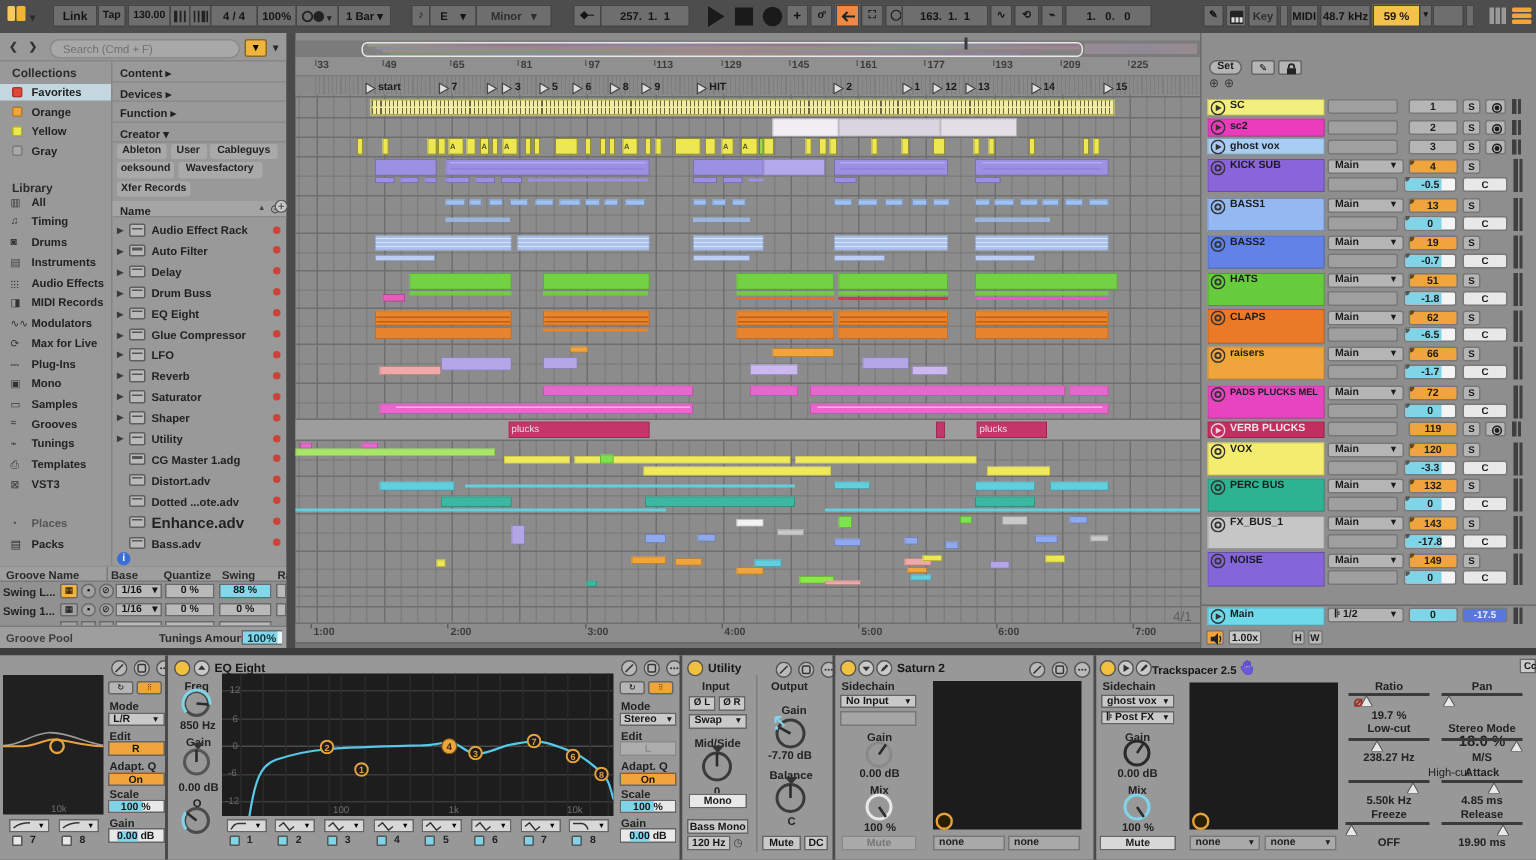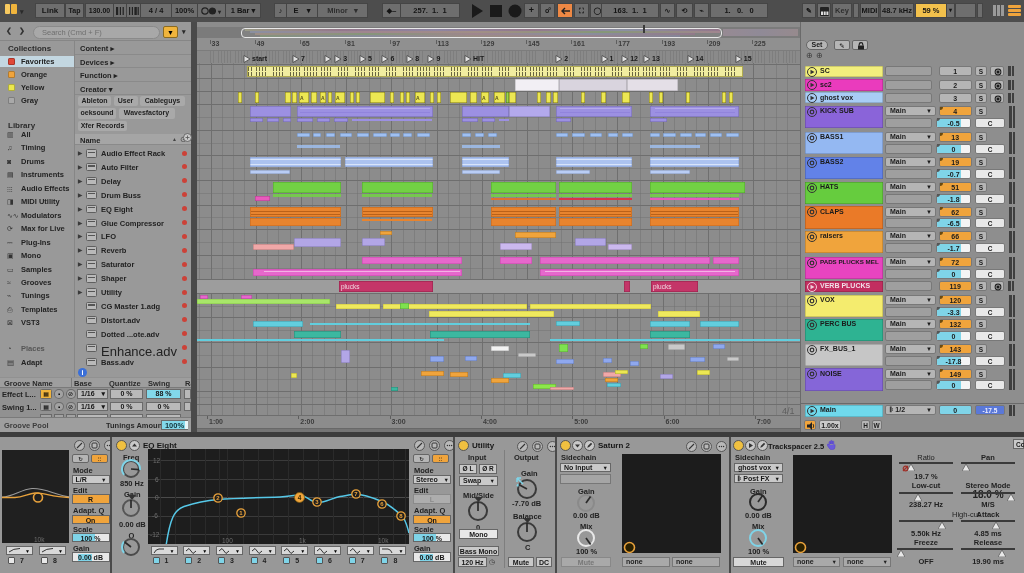--- a/index.html
+++ b/index.html
@@ -106,21 +106,21 @@
 <div class="txt" style="left:21px;top:130.0px;font-size:7.5px;color:#222;font-weight:bold;">All</div>
 <div class="txt" style="left:7px;top:144.45px;font-size:7px;color:#333;font-weight:normal;">♫</div>
 <div class="txt" style="left:21px;top:143.45px;font-size:7.5px;color:#222;font-weight:bold;">Timing</div>
 <div class="txt" style="left:7px;top:157.89999999999998px;font-size:7px;color:#333;font-weight:normal;">◙</div>
 <div class="txt" style="left:21px;top:156.89999999999998px;font-size:7.5px;color:#222;font-weight:bold;">Drums</div>
 <div class="txt" style="left:7px;top:171.34999999999997px;font-size:7px;color:#333;font-weight:normal;">▤</div>
 <div class="txt" style="left:21px;top:170.34999999999997px;font-size:7.5px;color:#222;font-weight:bold;">Instruments</div>
 <div class="txt" style="left:7px;top:184.79999999999995px;font-size:7px;color:#333;font-weight:normal;">⁝⁝⁝</div>
 <div class="txt" style="left:21px;top:183.79999999999995px;font-size:7.5px;color:#222;font-weight:bold;">Audio Effects</div>
 <div class="txt" style="left:7px;top:198.24999999999994px;font-size:7px;color:#333;font-weight:normal;">◨</div>
-<div class="txt" style="left:21px;top:197.24999999999994px;font-size:7.5px;color:#222;font-weight:bold;">MIDI Utility</div>
+<div class="txt" style="left:21px;top:197.24999999999994px;font-size:7.5px;color:#222;font-weight:bold;">MIDI Records</div>
 <div class="txt" style="left:7px;top:211.69999999999993px;font-size:7px;color:#333;font-weight:normal;">∿∿</div>
 <div class="txt" style="left:21px;top:210.69999999999993px;font-size:7.5px;color:#222;font-weight:bold;">Modulators</div>
 <div class="txt" style="left:7px;top:225.14999999999992px;font-size:7px;color:#333;font-weight:normal;">⟳</div>
 <div class="txt" style="left:21px;top:224.14999999999992px;font-size:7.5px;color:#222;font-weight:bold;">Max for Live</div>
 <div class="txt" style="left:7px;top:238.5999999999999px;font-size:7px;color:#333;font-weight:normal;">⎓</div>
 <div class="txt" style="left:21px;top:237.5999999999999px;font-size:7.5px;color:#222;font-weight:bold;">Plug-Ins</div>
 <div class="txt" style="left:7px;top:252.0499999999999px;font-size:7px;color:#333;font-weight:normal;">▣</div>
 <div class="txt" style="left:21px;top:251.0499999999999px;font-size:7.5px;color:#222;font-weight:bold;">Mono</div>
 <div class="txt" style="left:7px;top:265.4999999999999px;font-size:7px;color:#333;font-weight:normal;">▭</div>
 <div class="txt" style="left:21px;top:264.4999999999999px;font-size:7.5px;color:#222;font-weight:bold;">Samples</div>
@@ -128,21 +128,21 @@
 <div class="txt" style="left:21px;top:277.9499999999999px;font-size:7.5px;color:#222;font-weight:bold;">Grooves</div>
 <div class="txt" style="left:7px;top:292.39999999999986px;font-size:7px;color:#333;font-weight:normal;">⌁</div>
 <div class="txt" style="left:21px;top:291.39999999999986px;font-size:7.5px;color:#222;font-weight:bold;">Tunings</div>
 <div class="txt" style="left:7px;top:305.84999999999985px;font-size:7px;color:#333;font-weight:normal;">⎙</div>
 <div class="txt" style="left:21px;top:304.84999999999985px;font-size:7.5px;color:#222;font-weight:bold;">Templates</div>
 <div class="txt" style="left:7px;top:319.29999999999984px;font-size:7px;color:#333;font-weight:normal;">⊠</div>
 <div class="txt" style="left:21px;top:318.29999999999984px;font-size:7.5px;color:#222;font-weight:bold;">VST3</div>
 <div class="txt" style="left:7px;top:344px;font-size:7.5px;color:#4a4a4a;font-weight:normal;">◔</div>
 <div class="txt" style="left:21px;top:344px;font-size:7.5px;color:#555;font-weight:bold;">Places</div>
 <div class="txt" style="left:7px;top:357.5px;font-size:7.5px;color:#333;font-weight:normal;">▤</div>
-<div class="txt" style="left:21px;top:357.5px;font-size:7.5px;color:#222;font-weight:bold;">Adapt</div>
+<div class="txt" style="left:21px;top:357.5px;font-size:7.5px;color:#222;font-weight:bold;">Packs</div>
 <div class="a" style="left:74px;top:41px;width:1px;height:336px;background:#868686;"></div>
 <div class="a" style="left:75px;top:41px;width:116px;height:13.7px;border-bottom:1px solid #8a8a8a;"></div>
 <div class="txt" style="left:80px;top:44px;font-size:7.5px;color:#222;font-weight:bold;">Content ▸</div>
 <div class="a" style="left:75px;top:54.8px;width:116px;height:13.7px;border-bottom:1px solid #8a8a8a;"></div>
 <div class="txt" style="left:80px;top:57.8px;font-size:7.5px;color:#222;font-weight:bold;">Devices ▸</div>
 <div class="a" style="left:75px;top:68.3px;width:116px;height:13.7px;border-bottom:1px solid #8a8a8a;"></div>
 <div class="txt" style="left:80px;top:71.3px;font-size:7.5px;color:#222;font-weight:bold;">Function ▸</div>
 <div class="a" style="left:75px;top:81.8px;width:116px;height:13.7px;border-bottom:1px solid #8a8a8a;"></div>
 <div class="txt" style="left:80px;top:84.8px;font-size:7.5px;color:#222;font-weight:bold;">Creator ▾</div>
 <div class="a" style="left:78px;top:95.5px;width:33px;height:10.5px;background:#a9a9a9;border-radius:2px;color:#222;font-size:7px;font-weight:bold;text-align:center;line-height:10.5px;">Ableton</div>
@@ -217,37 +217,37 @@
 <div class="a" style="left:86px;top:315.79999999999995px;width:11px;height:8.5px;background:#b9b9b9;border:1px solid #5f5f5f;border-radius:1.5px;"></div>
 <div class="a" style="left:88px;top:318.29999999999995px;width:7px;height:1.2px;background:#555;"></div>
 <div class="txt" style="left:101px;top:315.79999999999995px;font-size:7.5px;color:#222;font-weight:bold;">Distort.adv</div>
 <div class="a" style="left:182px;top:317.29999999999995px;width:5px;height:5px;background:#cc4238;border-radius:50%;"></div>
 <div class="a" style="left:86px;top:329.69999999999993px;width:11px;height:8.5px;background:#b9b9b9;border:1px solid #5f5f5f;border-radius:1.5px;"></div>
 <div class="a" style="left:88px;top:332.19999999999993px;width:7px;height:1.2px;background:#555;"></div>
 <div class="txt" style="left:101px;top:329.69999999999993px;font-size:7.5px;color:#222;font-weight:bold;">Dotted ...ote.adv</div>
 <div class="a" style="left:182px;top:331.19999999999993px;width:5px;height:5px;background:#cc4238;border-radius:50%;"></div>
 <div class="a" style="left:86px;top:343.5999999999999px;width:11px;height:8.5px;background:#b9b9b9;border:1px solid #5f5f5f;border-radius:1.5px;"></div>
 <div class="a" style="left:88px;top:346.0999999999999px;width:7px;height:1.2px;background:#555;"></div>
-<div class="txt" style="left:101px;top:343.5999999999999px;font-size:13px;color:#222;font-weight:normal;">Enhance.adv</div>
+<div class="txt" style="left:101px;top:343.5999999999999px;font-size:10px;color:#222;font-weight:bold;">Enhance.adv</div>
 <div class="a" style="left:182px;top:345.0999999999999px;width:5px;height:5px;background:#cc4238;border-radius:50%;"></div>
 <div class="a" style="left:86px;top:357.4999999999999px;width:11px;height:8.5px;background:#b9b9b9;border:1px solid #5f5f5f;border-radius:1.5px;"></div>
 <div class="a" style="left:88px;top:359.9999999999999px;width:7px;height:1.2px;background:#555;"></div>
 <div class="txt" style="left:101px;top:357.4999999999999px;font-size:7.5px;color:#222;font-weight:bold;">Bass.adv</div>
 <div class="a" style="left:182px;top:358.9999999999999px;width:5px;height:5px;background:#cc4238;border-radius:50%;"></div>
 <div class="a" style="left:75px;top:368.5px;width:116px;height:8.5px;background:#999;"></div>
 <div class="a" style="left:78px;top:368px;width:9px;height:9px;background:#3a6fd8;border-radius:50%;color:#fff;font-size:7px;text-align:center;line-height:9px;font-weight:bold;">i</div>
 <div class="a" style="left:0;top:377px;width:191px;height:55px;background:#919191;"></div>
 <div class="a" style="left:0;top:377.5px;width:191px;height:10.5px;background:#9e9e9e;border-bottom:1px solid #7a7a7a;"></div>
 <div class="txt" style="left:4px;top:379px;font-size:7.5px;color:#2a2a2a;font-weight:bold;">Groove Name</div>
 <div class="txt" style="left:74px;top:379px;font-size:7.5px;color:#2a2a2a;font-weight:bold;">Base</div>
 <div class="a" style="left:71px;top:378px;width:1px;height:9px;background:#7a7a7a;"></div>
 <div class="txt" style="left:109px;top:379px;font-size:7.5px;color:#2a2a2a;font-weight:bold;">Quantize</div>
 <div class="txt" style="left:148px;top:379px;font-size:7.5px;color:#2a2a2a;font-weight:bold;">Swing</div>
 <div class="txt" style="left:185px;top:379px;font-size:7.5px;color:#2a2a2a;font-weight:bold;">Ra</div>
-<div class="txt" style="left:2px;top:390.0px;font-size:7.5px;color:#222;font-weight:bold;">Effect L...</div>
+<div class="txt" style="left:2px;top:390.0px;font-size:7.5px;color:#222;font-weight:bold;">Swing L...</div>
 <div class="a" style="left:40px;top:389.0px;width:12px;height:9.5px;background:#f0b43c;border:1px solid #6a6a6a;border-radius:1.5px;font-size:6px;line-height:9px;text-align:center;">▦</div>
 <div class="a" style="left:54px;top:389.0px;width:10px;height:9.5px;background:#a2a2a2;border:1px solid #6a6a6a;border-radius:50%;font-size:6px;line-height:9px;text-align:center;">▪</div>
 <div class="a" style="left:65.5px;top:389.0px;width:10px;height:9.5px;background:#a2a2a2;border:1px solid #6a6a6a;border-radius:50%;font-size:6px;line-height:9px;text-align:center;">⊘</div>
 <div class="a" style="left:77px;top:389.0px;width:31px;height:9.5px;background:#b9b9b9;border:1px solid #6a6a6a;color:#161616;font-size:7px;font-weight:bold;text-align:left;padding-left:3px;line-height:8.5px;">1/16 <span style="float:right;margin-right:2px;">▾</span></div>
 <div class="a" style="left:110px;top:389.0px;width:33px;height:9.5px;background:#b9b9b9;border:1px solid #6a6a6a;color:#161616;font-size:7px;font-weight:bold;text-align:center;line-height:8.5px;">0 %</div>
 <div class="a" style="left:146px;top:389.0px;width:35px;height:9.5px;background:#82d8ea;border:1px solid #6a6a6a;color:#161616;font-size:7px;font-weight:bold;text-align:center;line-height:8.5px;">88 %</div>
 <div class="a" style="left:183.5px;top:389.0px;width:7px;height:9.5px;background:#b9b9b9;border:1px solid #6a6a6a;"></div>
 <div class="txt" style="left:2px;top:402.5px;font-size:7.5px;color:#222;font-weight:bold;">Swing 1...</div>
 <div class="a" style="left:40px;top:401.5px;width:12px;height:9.5px;background:#a2a2a2;border:1px solid #6a6a6a;border-radius:1.5px;font-size:6px;line-height:9px;text-align:center;">▦</div>
 <div class="a" style="left:54px;top:401.5px;width:10px;height:9.5px;background:#a2a2a2;border:1px solid #6a6a6a;border-radius:50%;font-size:6px;line-height:9px;text-align:center;">▪</div>
@@ -1374,21 +1374,21 @@
     <line x1="12" y1="12" x2="16.6" y2="18.6" stroke="#2a2a2a" stroke-width="1.7"></line>
   </svg>
 <div class="txt" style="left:748px;top:547px;font-size:7.5px;color:#222;font-weight:bold;">100 %</div>
 <div class="a" style="left:733px;top:557px;width:51px;height:9.5px;background:#d8d8d8;border:1px solid #666;color:#222;font-size:7px;font-weight:bold;text-align:center;line-height:9px;">Mute</div>
 <div class="a" style="left:793px;top:454.5px;width:98.5px;height:98px;background:#1c1c1c;"></div>
 <svg class="a" style="left:794px;top:541px;" width="13" height="13">
     <circle cx="6.5" cy="6.5" r="5" fill="#2a2000" stroke="#e8a23c" stroke-width="1.6"></circle>
   </svg>
 <div class="a" style="left:793px;top:557px;width:47px;height:9.5px;background:#a9a9a9;border:1px solid #777;color:#222;font-size:7px;font-weight:bold;padding-left:3px;line-height:8.5px;">none <span style="float:right;margin-right:2px;font-size:5.5px;">▼</span></div>
 <div class="a" style="left:843px;top:557px;width:48px;height:9.5px;background:#a9a9a9;border:1px solid #777;color:#222;font-size:7px;font-weight:bold;padding-left:3px;line-height:8.5px;">none <span style="float:right;margin-right:2px;font-size:5.5px;">▼</span></div>
-<div class="txt" style="left:926px;top:452.5px;font-size:7.5px;color:#222;font-weight:normal;transform:translateX(-50%);">Ratio</div>
+<div class="txt" style="left:926px;top:452.5px;font-size:7.5px;color:#222;font-weight:bold;transform:translateX(-50%);">Ratio</div>
 <div class="a" style="left:899px;top:462px;width:54px;height:1.5px;background:#3a3a3a;"></div>
 <svg class="a" style="left:907px;top:463.5px;" width="8" height="7">
     <polygon points="4,0 8,7 0,7" fill="#e8e8e8" stroke="#555" stroke-width="0.7"></polygon>
   </svg>
 <svg class="a" style="left:902px;top:464.5px;" width="8" height="7">
     <circle cx="3.5" cy="3.5" r="2.3" fill="none" stroke="#a03028" stroke-width="1.2"></circle>
     <line x1="1" y1="6" x2="6" y2="1" stroke="#a03028" stroke-width="1.2"></line>
   </svg>
 <div class="txt" style="left:926px;top:471.5px;font-size:7.5px;color:#222;font-weight:bold;transform:translateX(-50%);">19.7 %</div>
 <div class="txt" style="left:926px;top:481px;font-size:7.5px;color:#222;font-weight:bold;transform:translateX(-50%);">Low-cut</div>

